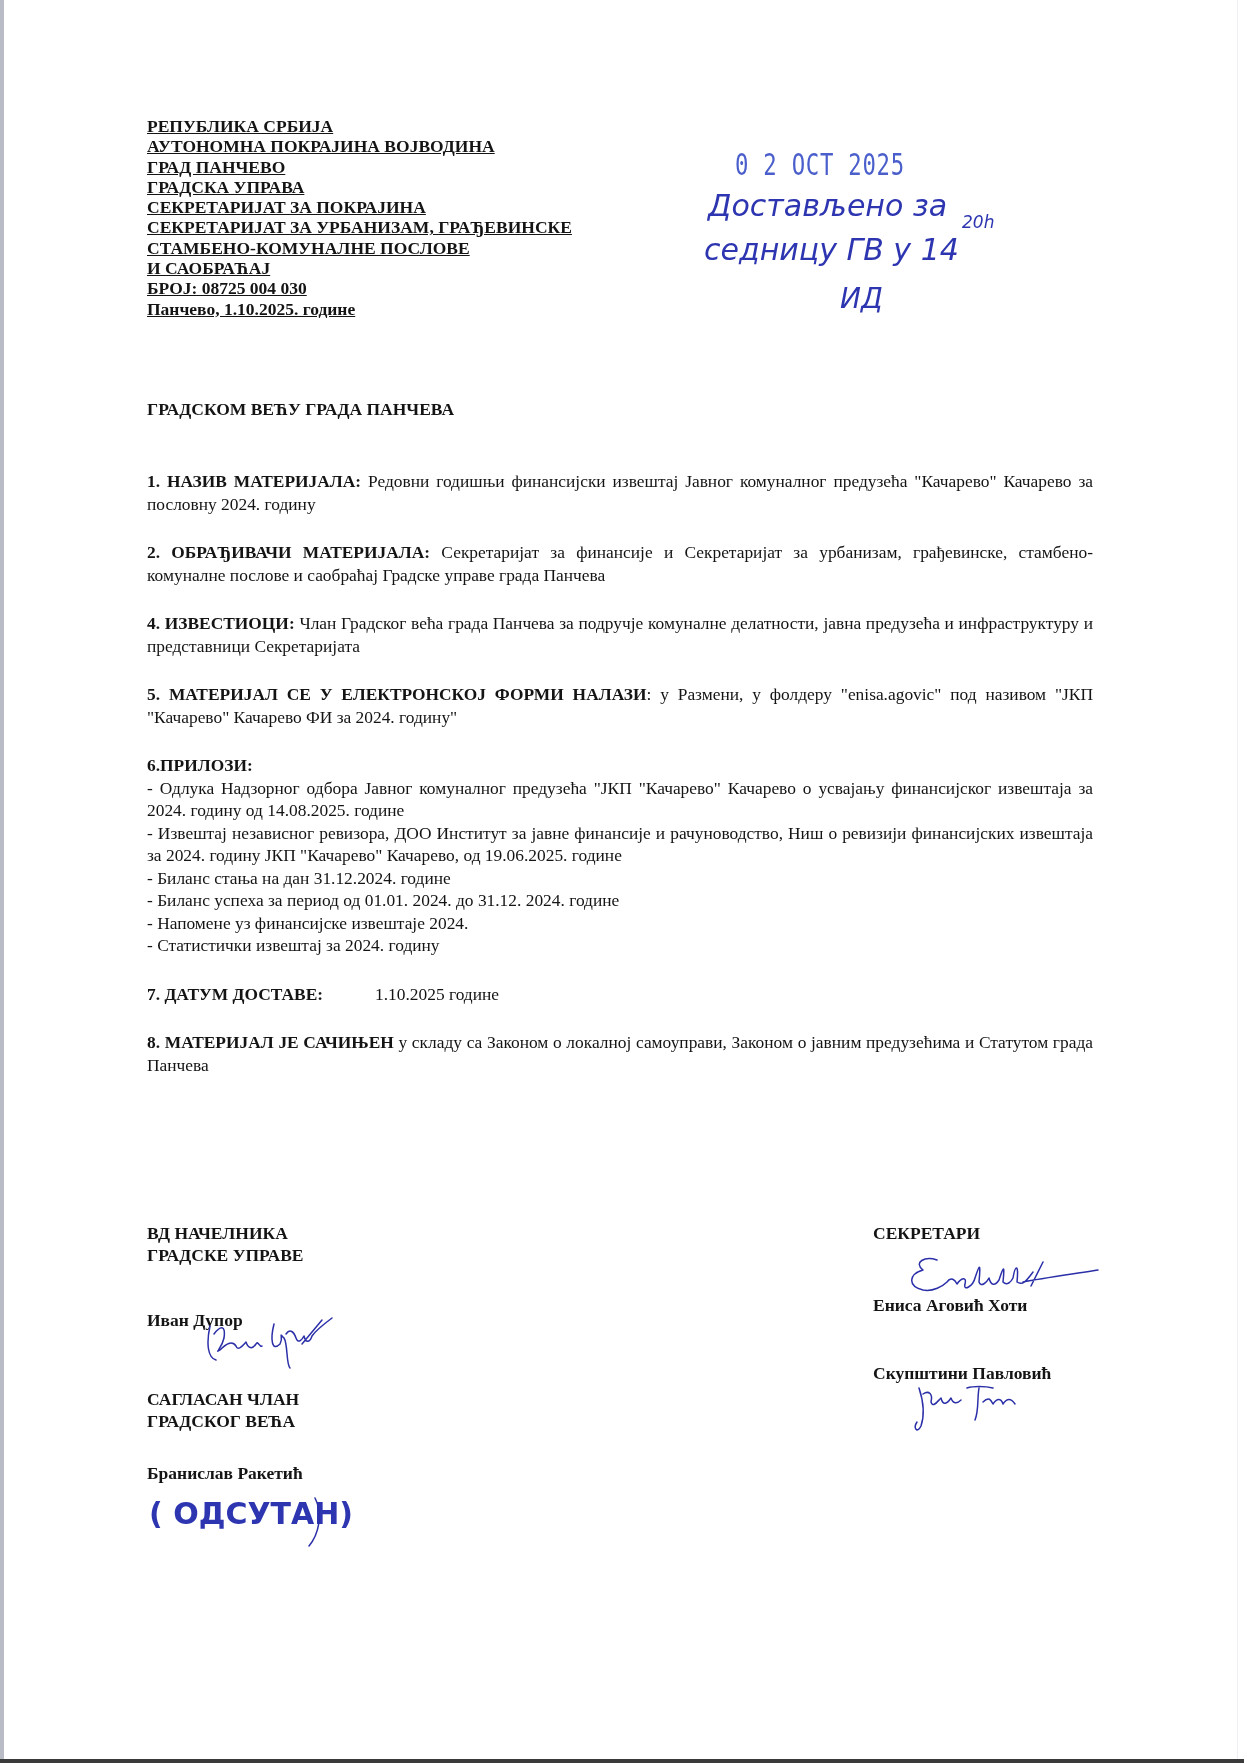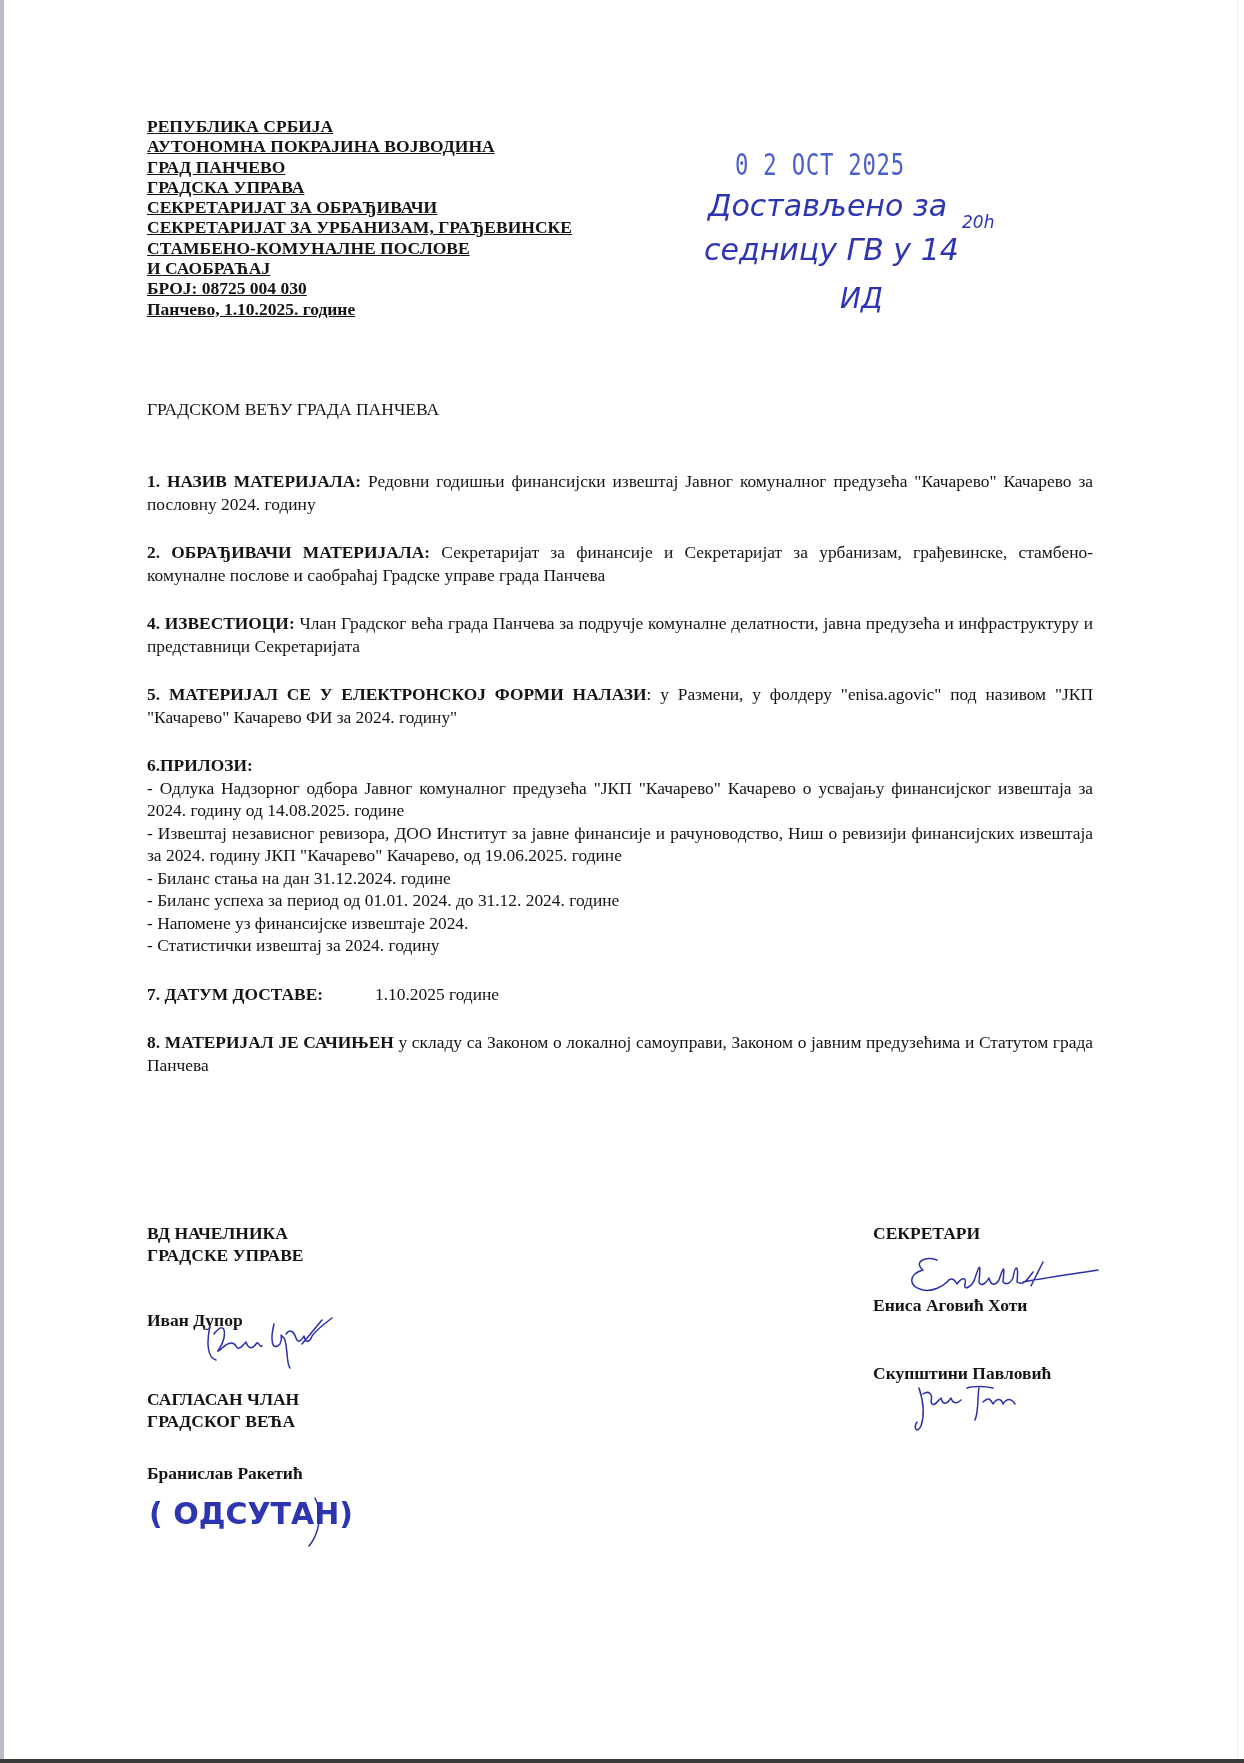--- a/index.html
+++ b/index.html
@@ -15,21 +15,21 @@
 
   .header { position: absolute; left: 147px; top: 116px; font-weight: bold; font-size: 17.5px; line-height: 20.3px; }
   .header div { white-space: nowrap; text-decoration: underline; }
 
   .stamp { position: absolute; left: 735px; top: 146px; color: #4a5fcc;
     font-family: "DejaVu Sans Mono", monospace; font-size: 31px; letter-spacing: 1px;
     transform: scaleX(0.72); transform-origin: left top; white-space: nowrap; }
   .handnote { position: absolute; left: 700px; top: 188px; width: 340px; height: 150px; }
   .handnote svg { width: 100%; height: 100%; }
 
-  .addressee { position: absolute; left: 147px; top: 399px; font-weight: normal; font-size: 17.5px; text-align: center; }
+  .addressee { position: absolute; left: 147px; top: 399px; font-weight: bold; font-size: 17.5px; text-align: center; }
 
   .body { position: absolute; left: 147px; top: 470px; width: 946px; font-size: 17.4px; line-height: 22.5px; }
   .item { text-align: justify; margin: 0; }
   .item b { font-weight: bold; }
   .item + .item { margin-top: 26px; }
   .att-list { margin: 0; padding: 0; list-style: none; }
   .att-list li { text-align: justify; }
 
   .date-row .date-val { display: inline-block; margin-left: 52px; }
 
@@ -46,21 +46,21 @@
 
 <div class="scan-edge-left"></div>
 <div class="scan-edge-right"></div>
 <div class="scan-edge-bottom"></div>
 
 <div class="header">
   <div>РЕПУБЛИКА СРБИЈА</div>
   <div>АУТОНОМНА ПОКРАЈИНА ВОЈВОДИНА</div>
   <div>ГРАД ПАНЧЕВО</div>
   <div>ГРАДСКА УПРАВА</div>
-  <div>СЕКРЕТАРИЈАТ ЗА ОБРАЂИВАЧИ</div>
+  <div>СЕКРЕТАРИЈАТ ЗА ПОКРАЈИНА</div>
   <div>СЕКРЕТАРИЈАТ ЗА УРБАНИЗАМ, ГРАЂЕВИНСКЕ</div>
   <div>СТАМБЕНО-КОМУНАЛНЕ ПОСЛОВЕ</div>
   <div>И САОБРАЋАЈ</div>
   <div>БРОЈ: 08725 004 030</div>
   <div>Панчево, 1.10.2025. године</div>
 </div>
 
 <div class="stamp">0 2 OCT 2025</div>
 <div class="handnote">
   <svg viewBox="0 0 340 150">

